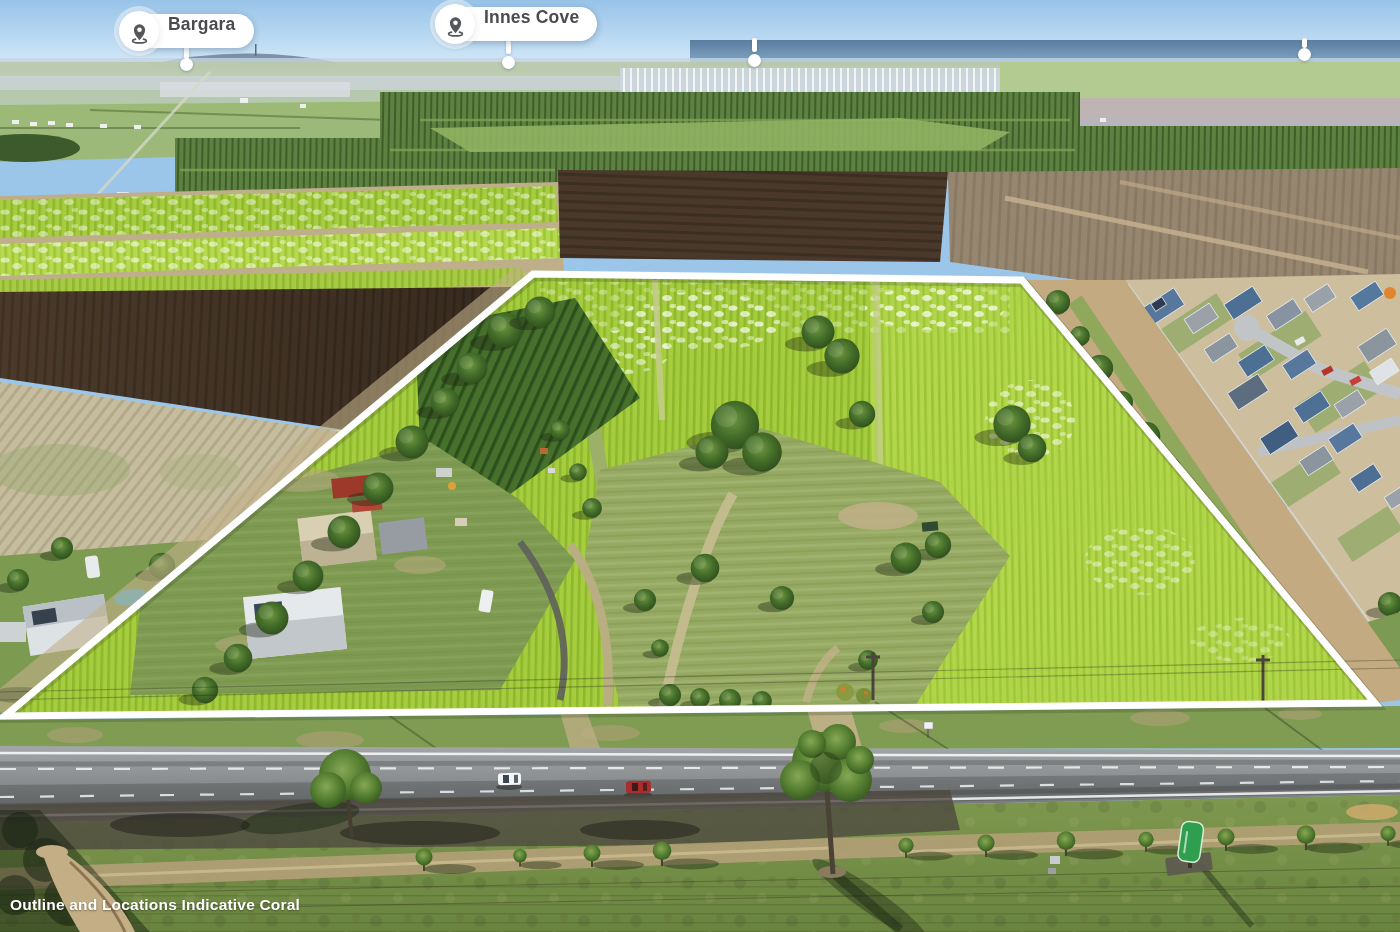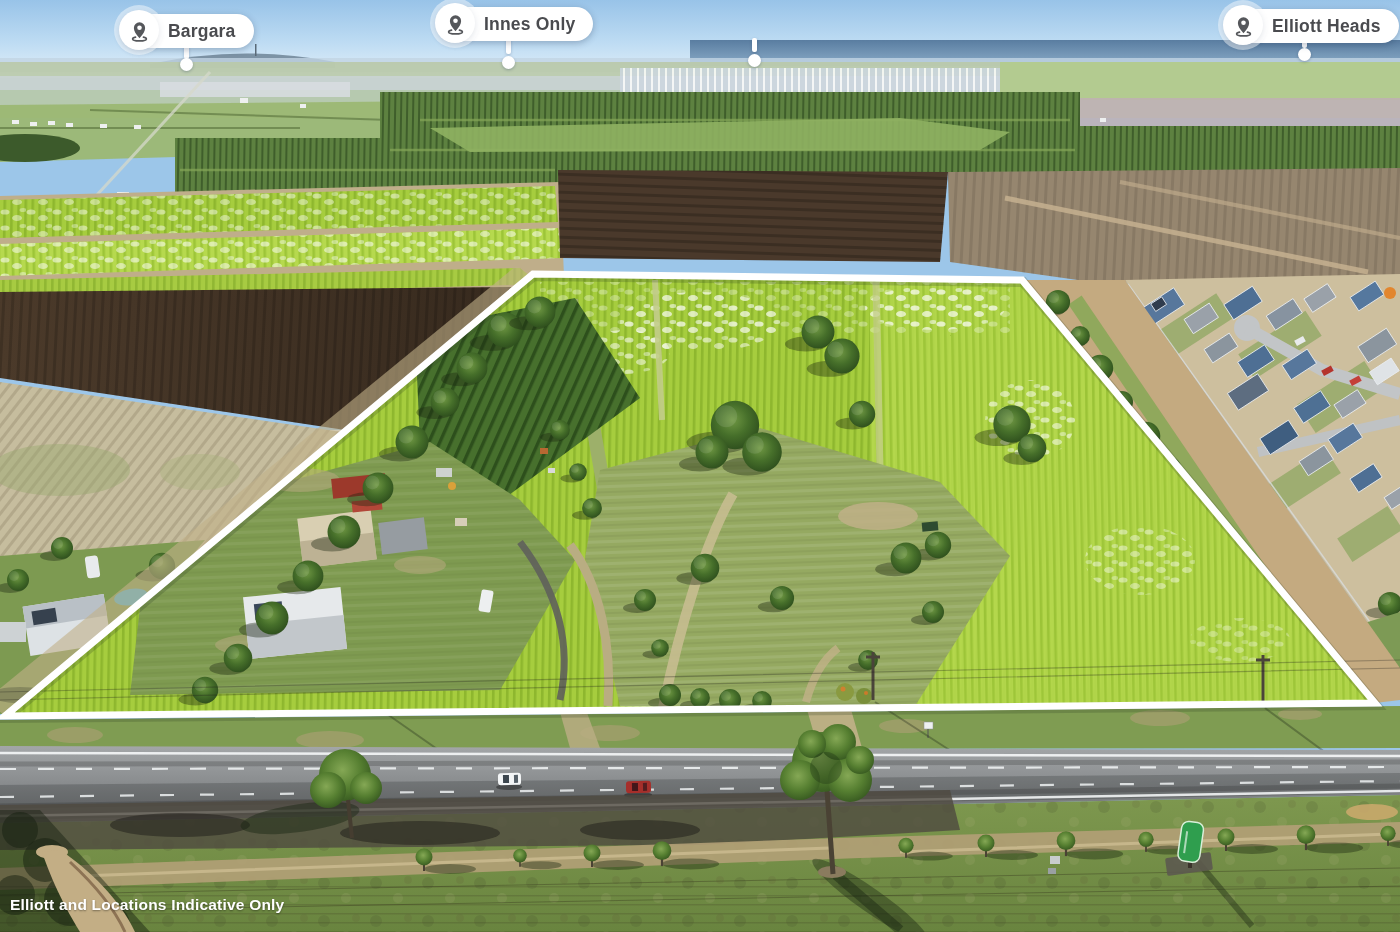--- a/index.html
+++ b/index.html
@@ -1,20 +1,20 @@
 <!DOCTYPE html>
 <html><head>
 <meta charset="utf-8">
 <style>
   html,body{margin:0;padding:0;background:#111;}
   .stage{position:relative;width:1400px;height:932px;overflow:hidden;
          font-family:"Liberation Sans",sans-serif;background:#9cc6e9;}
   .scene-svg{position:absolute;left:0;top:0;z-index:1;}
   .pill{position:absolute;z-index:6;height:34px;background:#fff;border-radius:18px;
-        display:flex;align-items:center;gap:9px;padding:0 18px 0 0;
+        display:flex;align-items:flex-start;gap:9px;padding:0 18px 0 0;
         box-shadow:0 2px 7px rgba(25,45,80,.30);}
   .badge{width:40px;height:40px;margin:-3px 0 0 -3px;background:#fff;border-radius:50%;
          display:flex;align-items:center;justify-content:center;flex:0 0 auto;
          box-shadow:0 0 0 5px rgba(255,255,255,.45),0 2px 6px rgba(25,45,80,.22);}
   .pill .label{font-size:17.5px;font-weight:700;color:#4a4b4f;letter-spacing:.2px;white-space:nowrap;}
   .tail-stem{position:absolute;z-index:5;width:5px;background:#fff;border-radius:2px;
              box-shadow:0 1px 3px rgba(25,45,80,.25);}
   .tail-dot{position:absolute;z-index:5;width:13px;height:13px;background:#fff;border-radius:50%;
             box-shadow:0 1px 3px rgba(25,45,80,.3);}
   .disclaimer{position:absolute;z-index:6;left:10px;top:896px;color:#fff;font-size:15.5px;
@@ -529,30 +529,20 @@
 </div>
 
 <div class="pill" style="left:438px;top:7px;">
   <span class="badge">
     <svg width="25" height="25" viewBox="0 0 24 24">
       <path d="M12 20.4c-3.6-4-5.4-7.2-5.4-9.9a5.4 5.4 0 1 1 10.8 0c0 2.7-1.8 5.9-5.4 9.9z" fill="#55575b"></path>
       <circle cx="12" cy="10.3" r="2.2" fill="#fff"></circle>
       <path d="M8.2 19.3c-1.7.4-2.8 1-2.8 1.7 0 1.1 3 1.9 6.6 1.9s6.6-.8 6.6-1.9c0-.7-1.1-1.3-2.8-1.7" fill="none" stroke="#55575b" stroke-width="1.6" stroke-linecap="round"></path>
     </svg>
   </span>
-  <span class="label">Innes Only</span>
+  <span class="label">Innes Cove</span>
 </div>
 
 
-<div class="pill" style="left:1226px;top:9px;">
-  <span class="badge">
-    <svg width="25" height="25" viewBox="0 0 24 24">
-      <path d="M12 20.4c-3.6-4-5.4-7.2-5.4-9.9a5.4 5.4 0 1 1 10.8 0c0 2.7-1.8 5.9-5.4 9.9z" fill="#55575b"></path>
-      <circle cx="12" cy="10.3" r="2.2" fill="#fff"></circle>
-      <path d="M8.2 19.3c-1.7.4-2.8 1-2.8 1.7 0 1.1 3 1.9 6.6 1.9s6.6-.8 6.6-1.9c0-.7-1.1-1.3-2.8-1.7" fill="none" stroke="#55575b" stroke-width="1.6" stroke-linecap="round"></path>
-    </svg>
-  </span>
-  <span class="label">Elliott Heads</span>
+
+<div class="disclaimer">Outline and Locations Indicative Coral</div>
+
 </div>
 
-<div class="disclaimer">Elliott and Locations Indicative Only</div>
-
-</div>
-
 </body></html>

